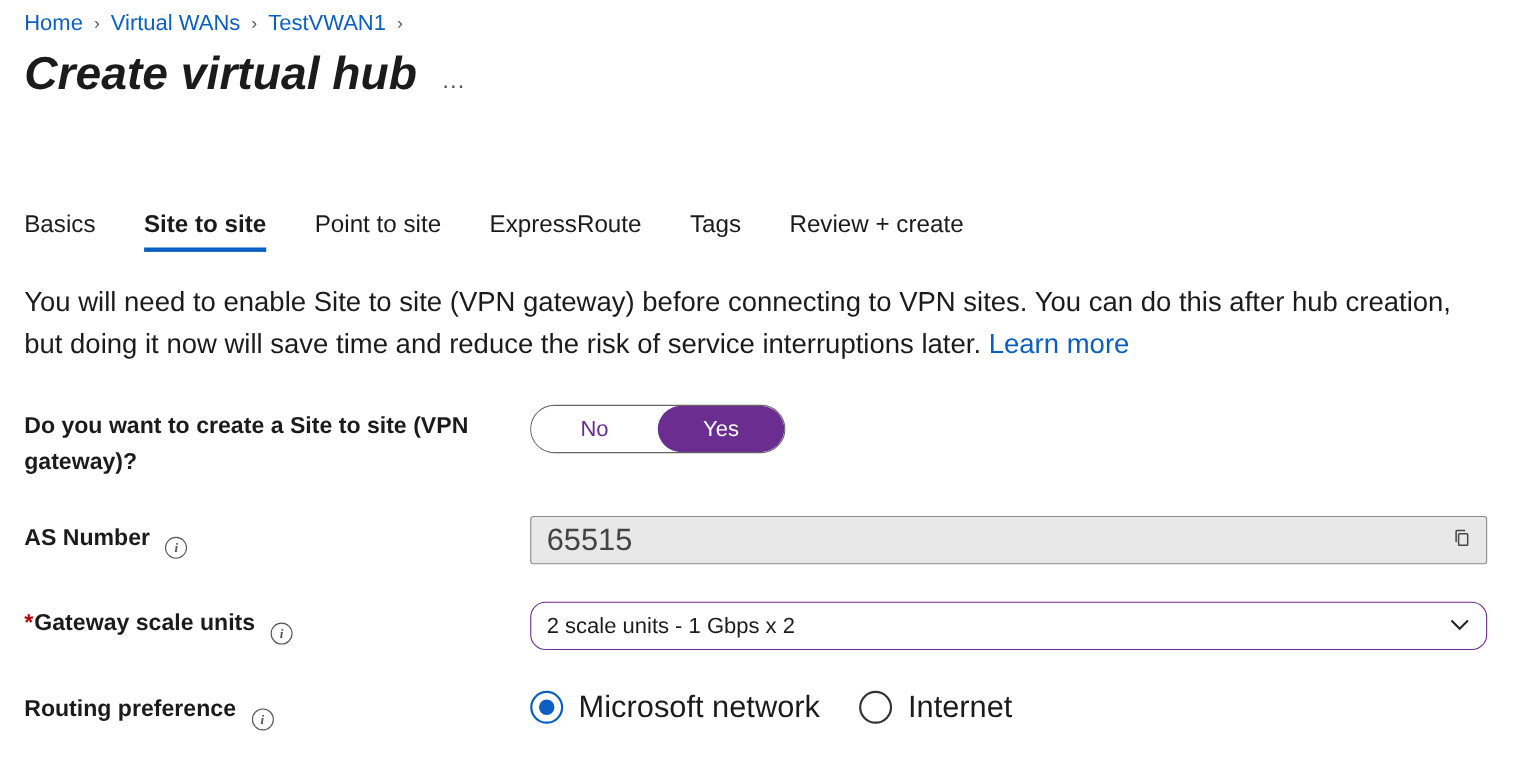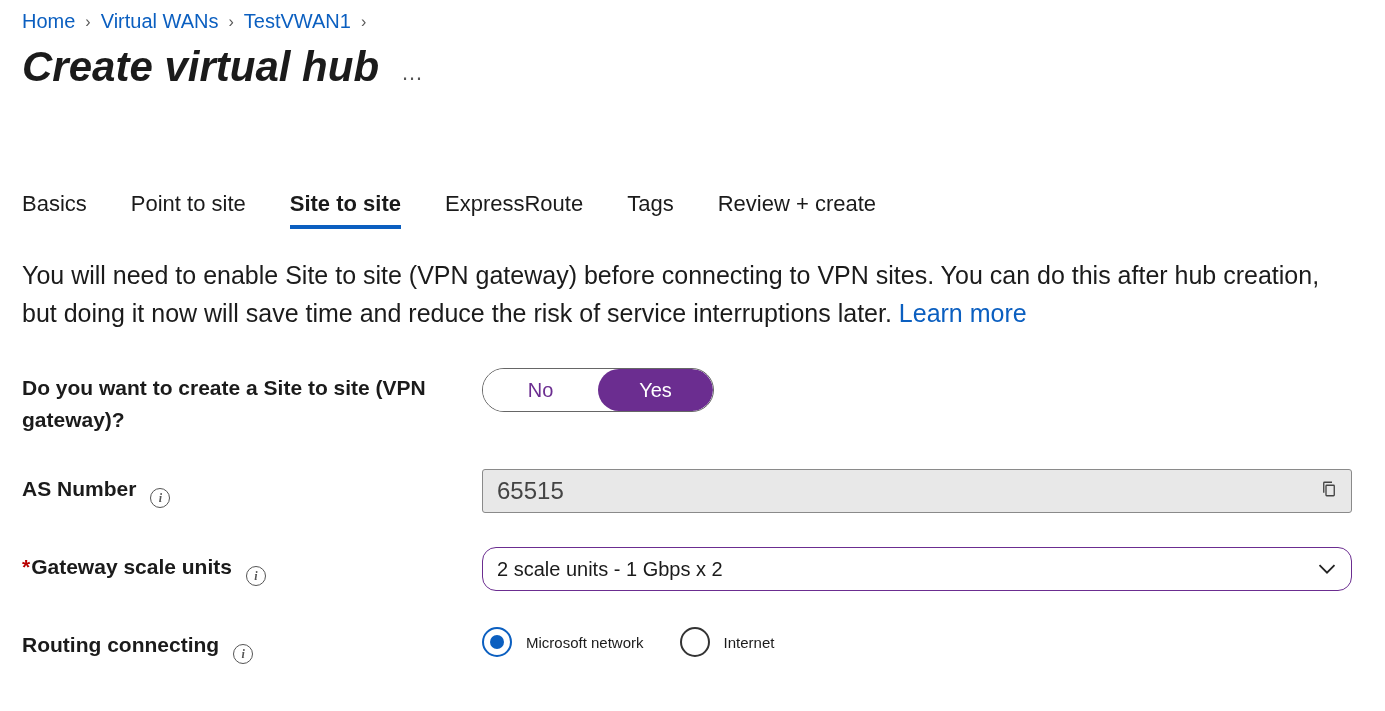--- a/index.html
+++ b/index.html
@@ -156,21 +156,21 @@
     border: 1px solid #8a8a8a;
     border-radius: 3px;
     background: #e8e8e8;
     height: 42px;
   }
   .readonly-input {
     flex: 1;
     border: none;
     background: transparent;
     padding: 0 14px;
-    font-size: 24px;
+    font-size: 28px;
     color: #444;
   }
   .copy-btn {
     width: 44px;
     display: flex;
     align-items: center;
     justify-content: center;
     cursor: pointer;
     color: #444;
   }
@@ -199,21 +199,21 @@
   .radio-row {
     display: flex;
     align-items: center;
     gap: 36px;
     padding-top: 2px;
   }
   .radio-item {
     display: flex;
     align-items: center;
     gap: 14px;
-    font-size: 15px;
+    font-size: 28px;
     cursor: pointer;
   }
   .radio-circle {
     width: 26px;
     height: 26px;
     border: 2px solid #333;
     border-radius: 50%;
     display: flex;
     align-items: center;
     justify-content: center;
@@ -242,22 +242,22 @@
     <span class="sep">›</span>
   </nav>
 
   <div class="title-row">
     <h1 class="page-title">Create virtual hub</h1>
     <span class="more-dots">…</span>
   </div>
 
   <div class="tabs">
     <div class="tab">Basics</div>
+    <div class="tab active">Site to site</div>
     <div class="tab">Point to site</div>
-    <div class="tab active">Site to site</div>
     <div class="tab">ExpressRoute</div>
     <div class="tab">Tags</div>
     <div class="tab">Review + create</div>
   </div>
 
   <p class="intro">
     <span>You will need to enable Site to site (VPN gateway) before connecting to VPN sites. You can do this after hub creation, but doing it now will save time and reduce the risk of service interruptions later.  </span>
     <a>Learn more</a>
   </p>
 
@@ -307,21 +307,21 @@
           <svg viewBox="0 0 24 16" fill="none" stroke="#222" stroke-width="2.2">
             <polyline points="3,4 12,13 21,4"></polyline>
           </svg>
         </span>
       </div>
     </div>
   </div>
 
   <div class="form-row">
     <div class="form-label">
-      <span>Routing connecting</span>
+      <span>Routing preference</span>
       <span class="info-icon">i</span>
     </div>
     <div class="form-control">
       <div class="radio-row">
         <label class="radio-item">
           <span class="radio-circle selected">
               <span class="radio-dot"></span>
             </span>
           <span>Microsoft network</span>
         </label>

